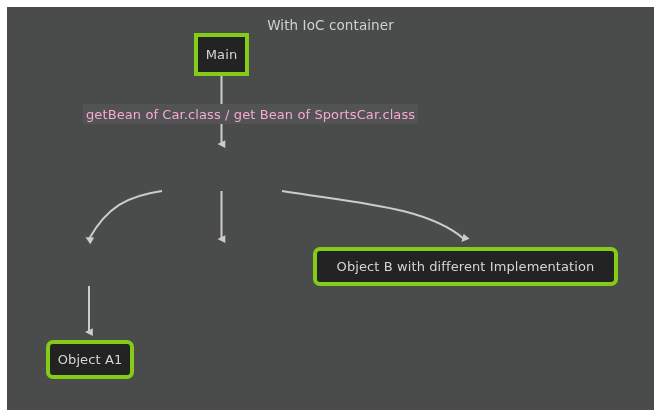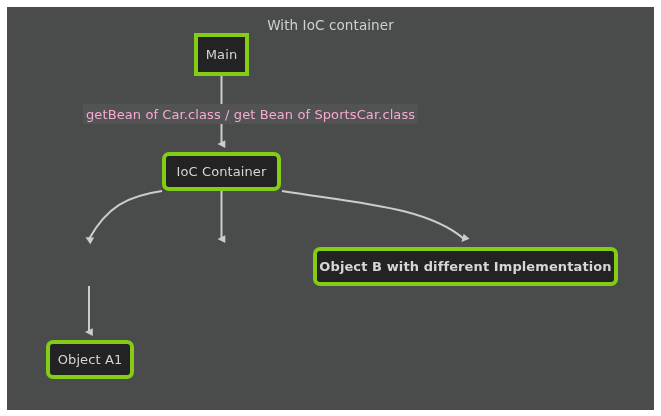--- a/index.html
+++ b/index.html
@@ -109,22 +109,21 @@
 
       <path d="M 275 184 C 350 196 420 200 457 232" fill="none" stroke="#cccccc" stroke-width="2" marker-end="url(#arrowhead)"></path>
 
       <path d="M 82 279 L 82 325" fill="none" stroke="#cccccc" stroke-width="2" marker-end="url(#arrowhead)"></path>
     </svg>
 
     <div id="edge-label">getBean of Car.class / get Bean of SportsCar.class</div>
 
     <div class="node square" style="left:187px; top:26px; width:55px; height:43px;">Main</div>
 
-    <div class="node rounded" style="left:155px; top:145px; width:119px; height:39px;">IoC Container</div>
 
 
 
-    <div class="node rounded" style="left:306px; top:240px; width:305px; height:39px;font-weight:bold;">Object B with different Implementation</div>
+    <div class="node rounded" style="left:306px; top:240px; width:305px; height:39px;">Object B with different Implementation</div>
 
     <div class="node rounded" style="left:39px; top:333px; width:88px; height:39px;">Object A1</div>
 
   </div>
 </div>
 
 </body></html>

